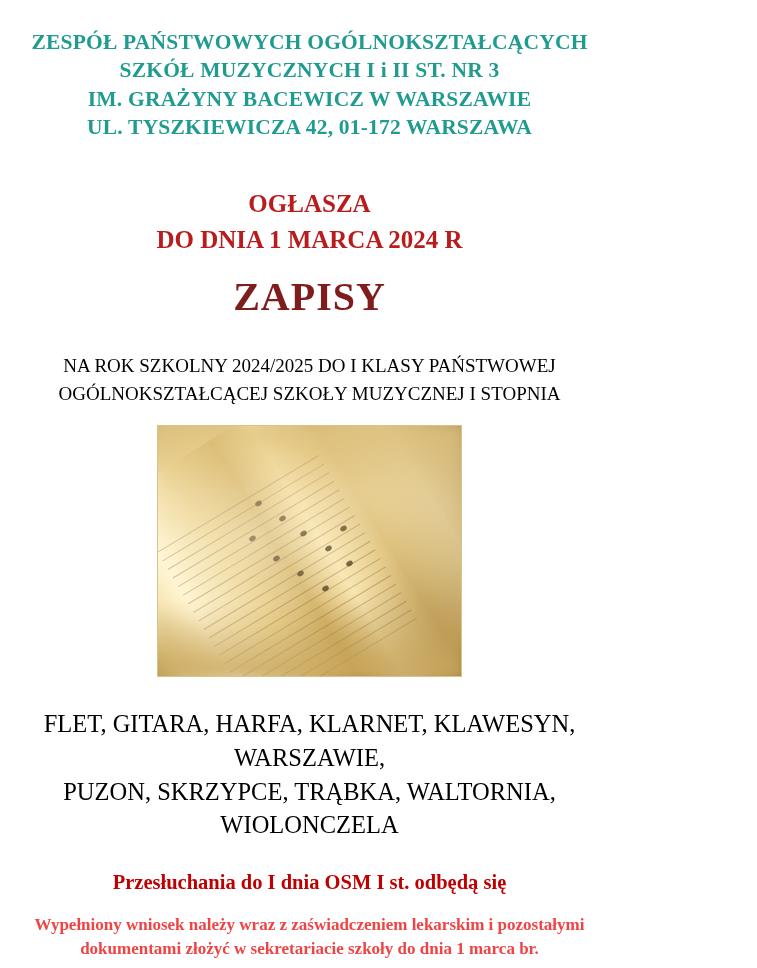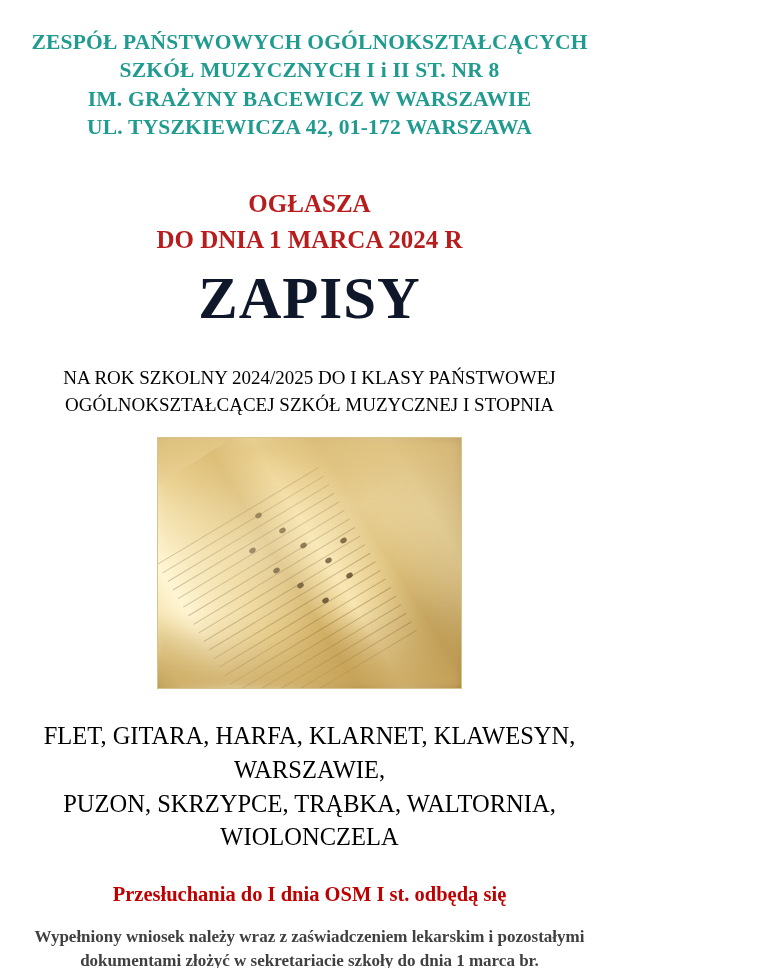--- a/index.html
+++ b/index.html
@@ -38,24 +38,24 @@
 
   
   .announce {
     margin-top: 44px;
     color: #b91c1c;
     font-weight: bold;
     font-size: 25px;
     line-height: 1.45;
   }
   .zapisy {
-    margin-top: 10px;
-    color: #0f172a;
-    font-weight: bold;
-    font-size: 59px;
+    margin-top: 18px;
+    color: #7f1d1d;
+    font-weight: bold;
+    font-size: 40px;
     line-height: 1.05;
     letter-spacing: 1px;
   }
 
   
   .subtitle {
     margin-top: 34px;
     color: #000000;
     font-size: 19px;
     line-height: 1.45;
@@ -152,48 +152,48 @@
     margin-top: 26px;
     color: #c00000;
     font-weight: bold;
     font-size: 20.5px;
     line-height: 1.4;
   }
 
   
   .note-green {
     margin-top: 16px;
-    color: #404040;
+    color: #ef4444;
     font-weight: bold;
     font-size: 17px;
     line-height: 1.4;
   }
 </style>
 </head>
 <body>
 
 <div class="poster">
 
   <div class="header">
     <div>ZESPÓŁ PAŃSTWOWYCH OGÓLNOKSZTAŁCĄCYCH</div>
-    <div>SZKÓŁ MUZYCZNYCH I i II ST. NR 8</div>
+    <div>SZKÓŁ MUZYCZNYCH I i II ST. NR 3</div>
     <div>IM. GRAŻYNY BACEWICZ W WARSZAWIE</div>
     <div>UL. TYSZKIEWICZA 42, 01-172 WARSZAWA</div>
   </div>
 
   <div class="announce">
     <div>OGŁASZA</div>
     <div>DO DNIA 1 MARCA 2024 R</div>
   </div>
 
   <div class="zapisy">ZAPISY</div>
 
   <div class="subtitle">
     <div>NA ROK SZKOLNY 2024/2025 DO I KLASY PAŃSTWOWEJ</div>
-    <div>OGÓLNOKSZTAŁCĄCEJ SZKÓŁ MUZYCZNEJ I STOPNIA</div>
+    <div>OGÓLNOKSZTAŁCĄCEJ SZKOŁY MUZYCZNEJ I STOPNIA</div>
   </div>
 
   <div class="photo-wrap">
     <div class="photo">
       <div class="scroll-body"></div>
       <div class="staff">
         <i></i>
           <i></i>
           <i></i>
           <i></i>

